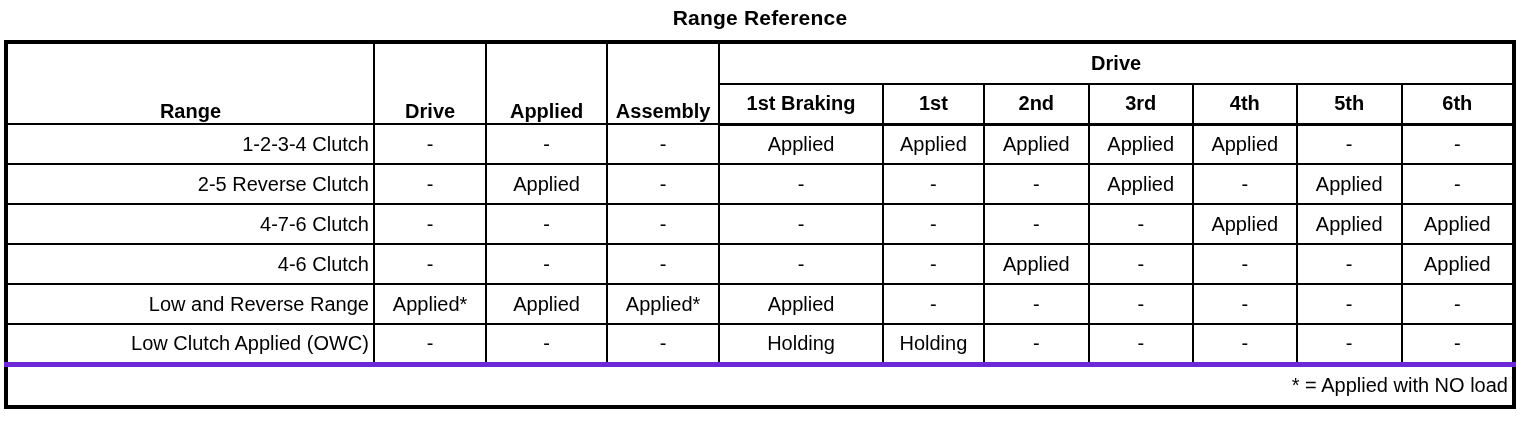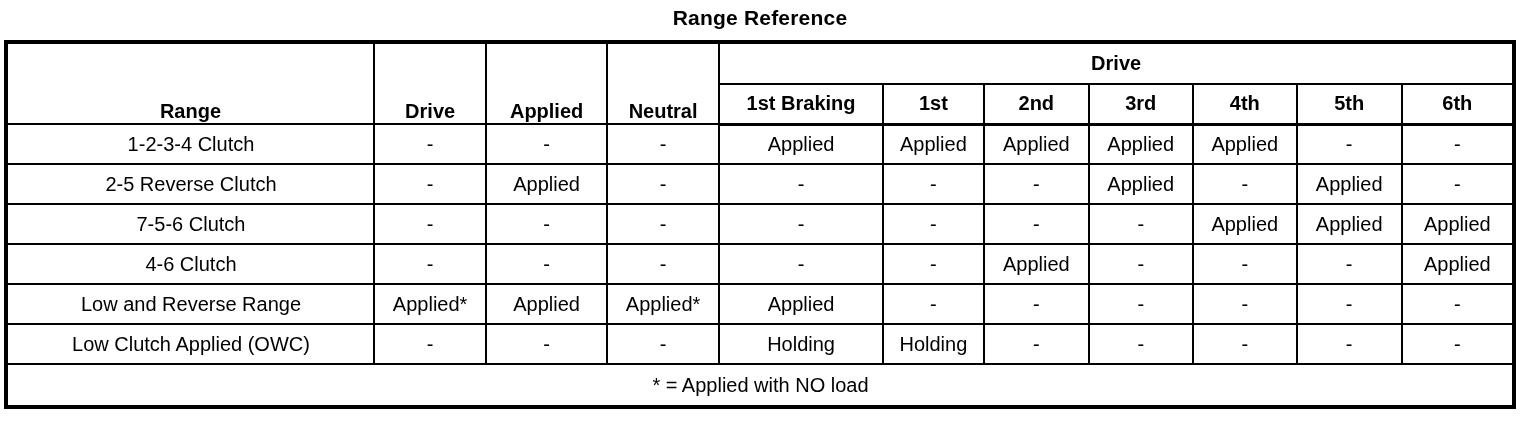--- a/index.html
+++ b/index.html
@@ -40,28 +40,28 @@
     overflow: hidden;
     font-weight: normal;
   }
   thead th { font-weight: bold; }
   thead th.merged {
     vertical-align: bottom;
   }
   thead tr.subhead th { border-bottom: 3px solid #000000; }
   th.drive-h { height: 42px; }
   td.row-label {
-    text-align: center;
+    text-align: right;
     padding-left: 5px;
   }
   tfoot td.footnote {
-    text-align: center;
+    text-align: right;
     padding-left: 5px;
     height: 43px;
-    border-top: 2px solid #6d28d9;
+    border-top: 5px solid #6d28d9;
   }
 </style>
 </head>
 <body>
 
 <div class="page">
 
   <div class="title">Range Reference</div>
 
   <table class="range-table">
@@ -77,21 +77,21 @@
       <col style="width:6.90%">
       <col style="width:6.95%">
       <col style="width:7.45%">
     </colgroup>
 
     <thead>
       <tr>
         <th rowspan="2" class="merged">Range</th>
         <th rowspan="2" class="merged">Drive</th>
         <th rowspan="2" class="merged">Applied</th>
-        <th rowspan="2" class="merged">Neutral</th>
+        <th rowspan="2" class="merged">Assembly</th>
         <th colspan="7" class="drive-h">Drive</th>
       </tr>
       <tr class="subhead">
         <th>1st Braking</th>
         <th>1st</th>
         <th>2nd</th>
         <th>3rd</th>
         <th>4th</th>
         <th>5th</th>
         <th>6th</th>
@@ -119,21 +119,21 @@
         <td>-</td>
         <td>-</td>
         <td>-</td>
         <td>-</td>
         <td>Applied</td>
         <td>-</td>
         <td>Applied</td>
         <td>-</td>
       </tr>
       <tr>
-        <td class="row-label">7-5-6 Clutch</td>
+        <td class="row-label">4-7-6 Clutch</td>
         <td>-</td>
         <td>-</td>
         <td>-</td>
         <td>-</td>
         <td>-</td>
         <td>-</td>
         <td>-</td>
         <td>Applied</td>
         <td>Applied</td>
         <td>Applied</td>

